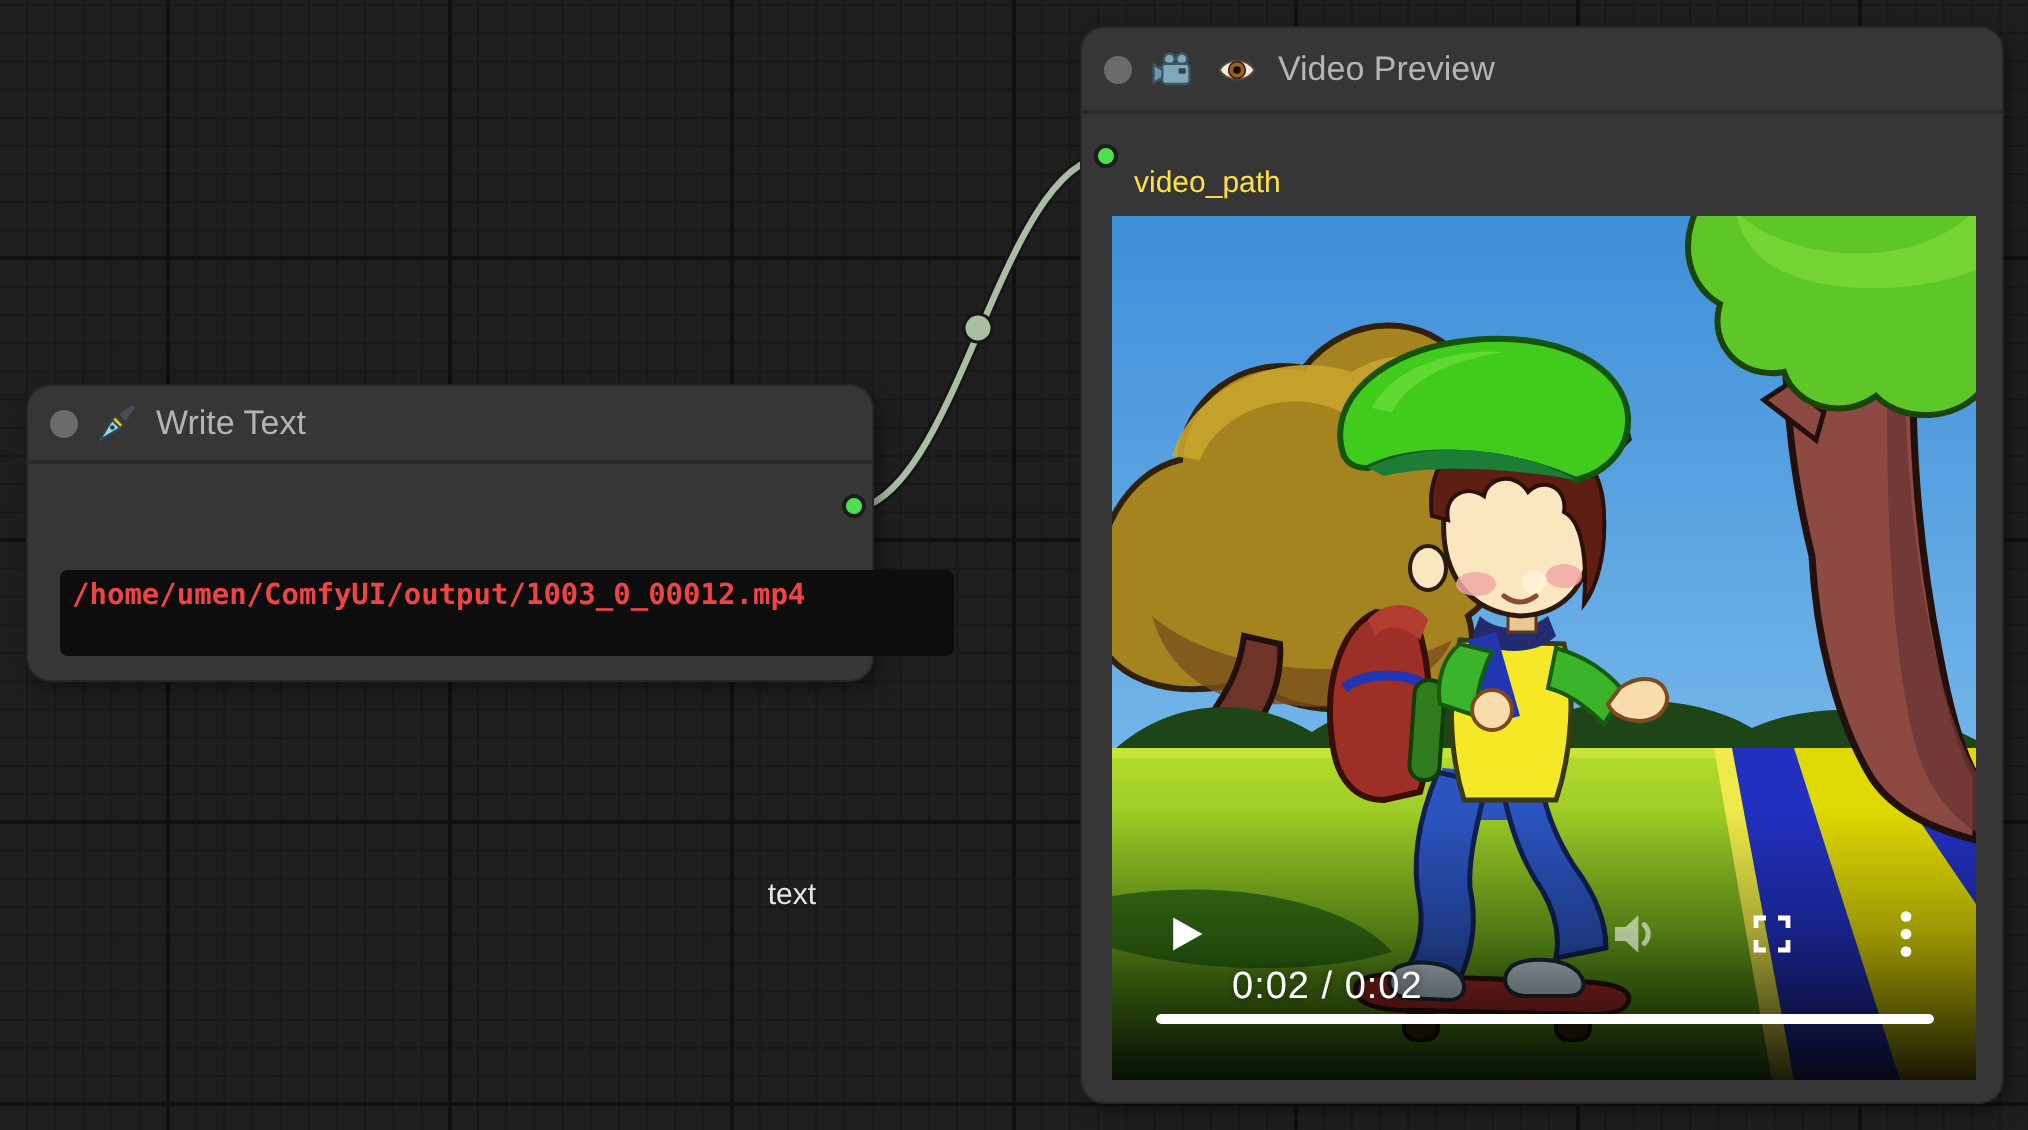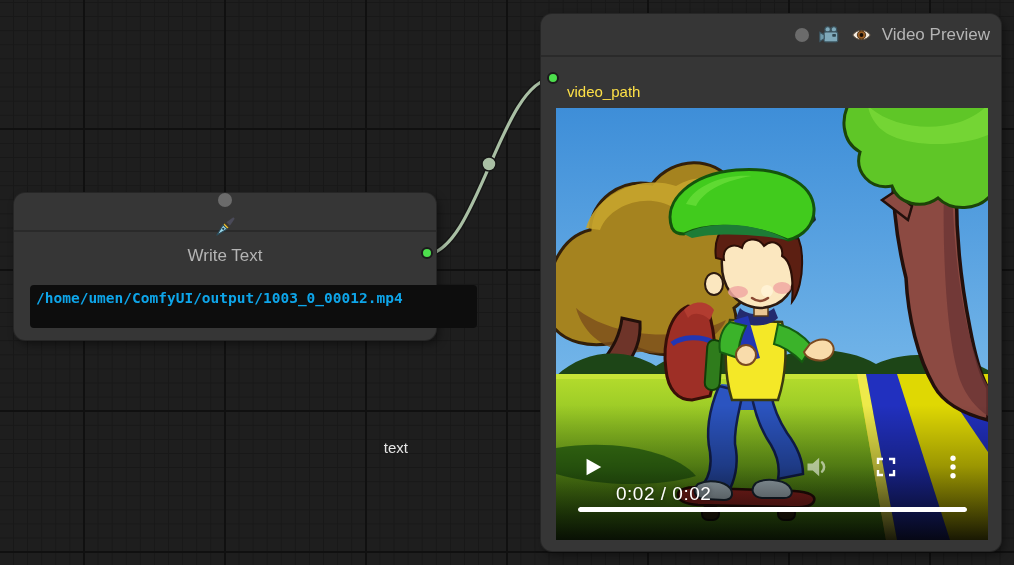--- a/index.html
+++ b/index.html
@@ -37,42 +37,42 @@
   }
   .collapse-dot {
     width:14px; height:14px; border-radius:50%;
     background:#6b6b6b; flex:0 0 auto;
   }
   .hdr-icon { flex:0 0 auto; display:block; }
   .node-title { white-space:nowrap; }
 
   
   .node-write { left:14px; top:193px; width:422px; height:147px; }
-  .node-write .node-header { height:39px;flex-direction:column; }
+  .node-write .node-header { height:39px; }
   .slot-out-label {
     position:absolute; right:28px; top:246px;
     color:#e5e5e5; font-size:15px;
   }
   .slot-dot {
     position:absolute; width:12px; height:12px; border-radius:50%;
     background:#4ddf4d; border:2px solid #1b1b1b;
   }
   .dot-text-out { right:3px; top:54px; }
   .text-widget {
     position:absolute; left:16px; top:92px; width:447px; height:43px;
     background:#0d0d0d; border-radius:4px;
-    color:#0ea5e9;
+    color:#ef4444;
     font-family:"DejaVu Sans Mono", monospace;
     font-size:14.5px; font-weight:bold;
     padding:5px 6px; overflow:hidden; white-space:nowrap;
   }
 
   
   .node-video { left:541px; top:14px; width:460px; height:537px; }
-  .node-video .node-header { height:43px;justify-content:flex-end; }
+  .node-video .node-header { height:43px; }
   .dot-videopath-in { left:6px; top:58px; }
   .slot-in-label {
     position:absolute; left:26px; top:69px;
     color:#fde047; font-size:15px;
   }
 
   
   .video-frame {
     position:absolute; left:15px; top:94px; width:432px; height:432px;
     background:#000; overflow:hidden;

